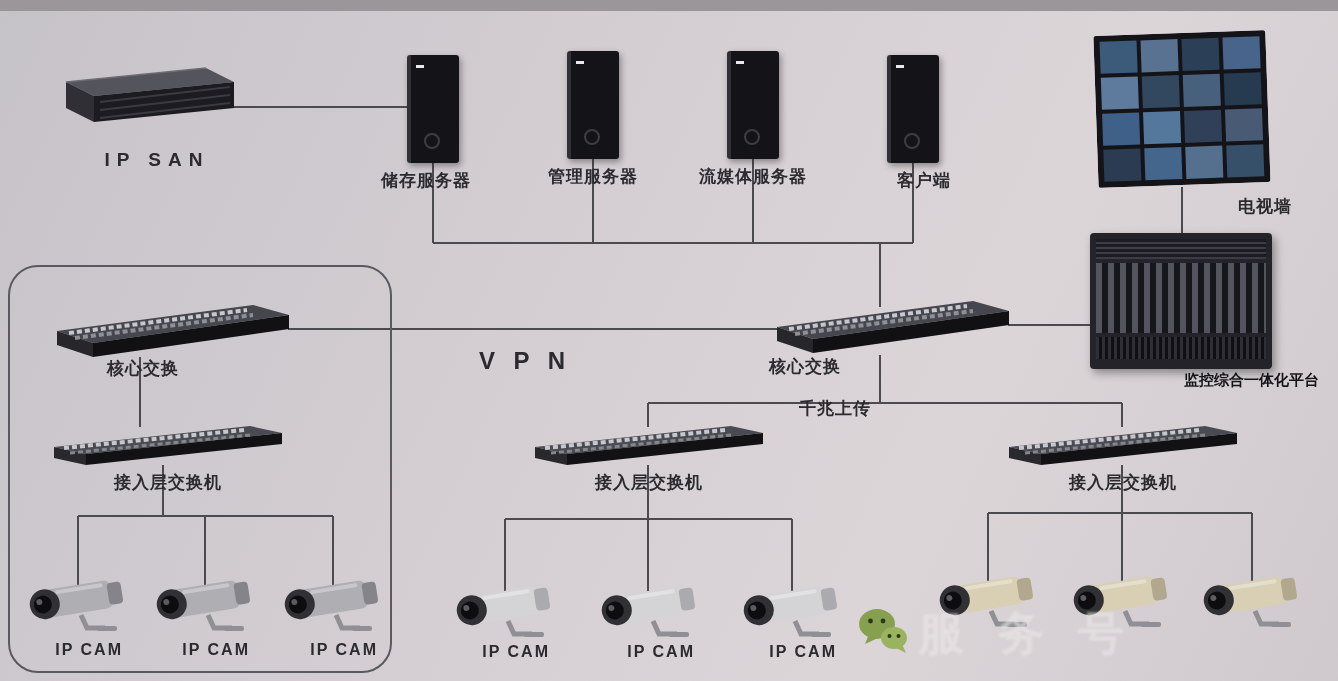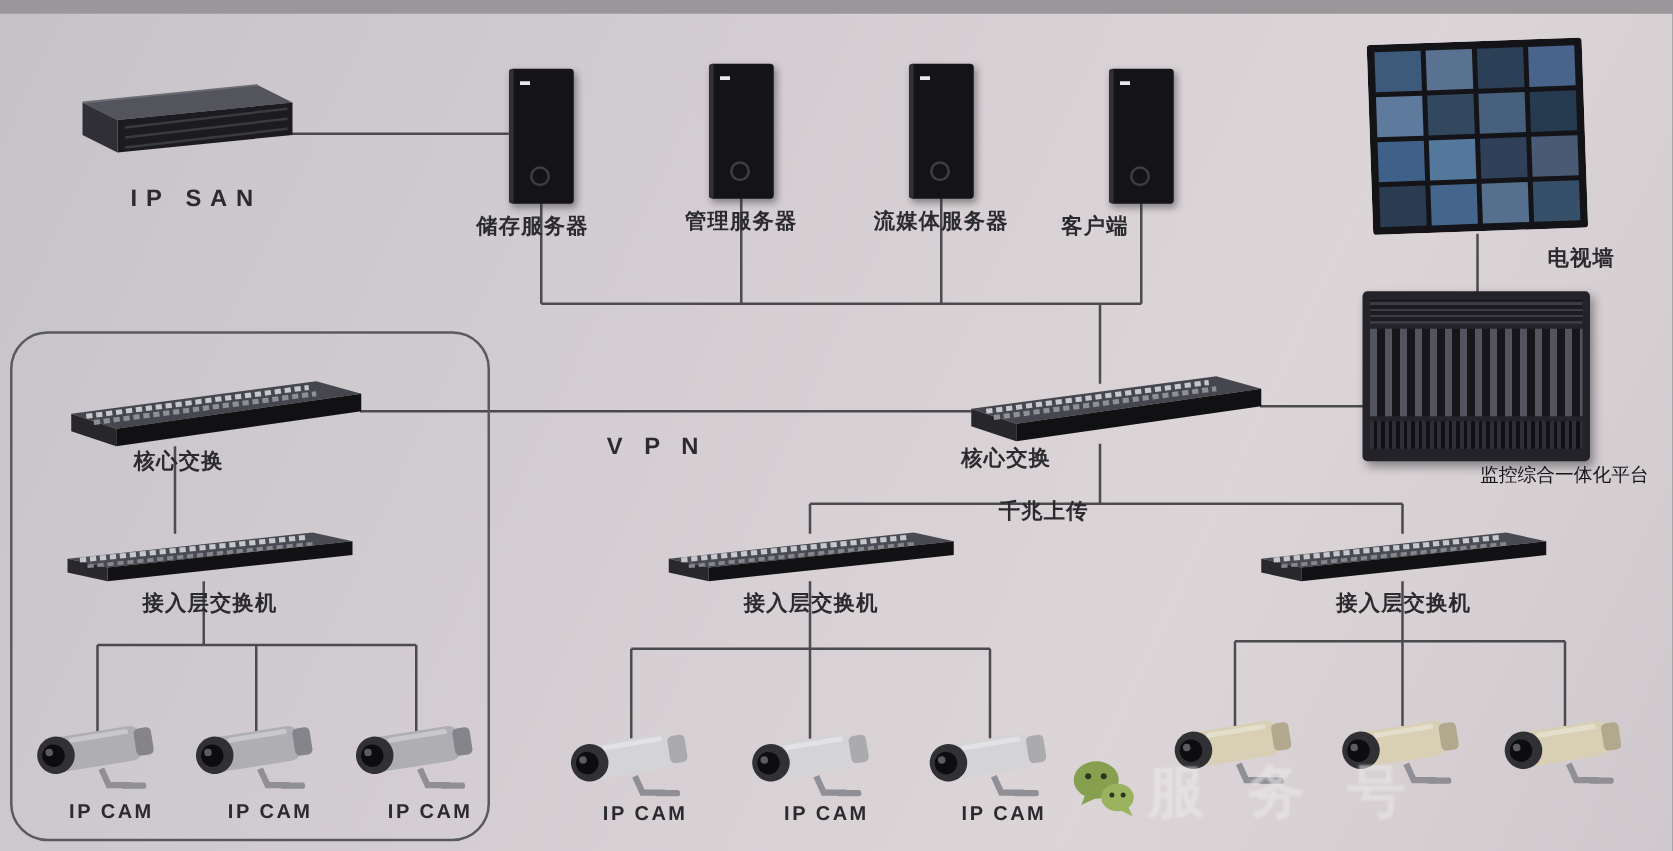--- a/index.html
+++ b/index.html
@@ -17,22 +17,22 @@
   .node-label {
     position: absolute;
     text-align: center;
     font-size: 17px;
     font-weight: 600;
     color: #2b2b2f;
     letter-spacing: 1px;
     white-space: nowrap;
   }
   .label-wide { font-size: 19px; letter-spacing: 7px; }
-  .label-vpn { font-size: 19px; letter-spacing: 6px; }
-  .label-platform { font-size: 15px; font-weight: 400; color: #141418; letter-spacing: 0; }
+  .label-vpn { font-size: 24px; letter-spacing: 6px; }
+  .label-platform { font-size: 15px; font-weight: 700; color: #141418; letter-spacing: 0; }
   .cam-label { font-size: 16px; letter-spacing: 2px; text-align: right; }
 
   .boundary {
     position: absolute;
     border: 2px solid #595961;
     border-radius: 30px;
     background: transparent;
   }
 
   
@@ -143,21 +143,21 @@
     <div class="logo"></div>
     <div class="vent"></div>
   </div>
   <div class="node-label" style="left:683px; top:154px; width:140px;">流媒体服务器</div>
 
   <div class="tower" style="left:887px; top:44px;">
     <div class="body"></div>
     <div class="logo"></div>
     <div class="vent"></div>
   </div>
-  <div class="node-label" style="left:806px; top:158px; width:140px;">客户端</div>
+  <div class="node-label" style="left:854px; top:158px; width:140px;">客户端</div>
 
   <div class="abs" style="left:1096px; top:22px; transform:rotate(-2deg);">
     <svg width="172" height="152" viewBox="0 0 172 152">
       <rect x="0" y="0" width="172" height="152" rx="3" fill="#141418"></rect>
       <rect x="6" y="6" width="37" height="32" fill="#3c5a7a"></rect>
       <rect x="47" y="6" width="37" height="32" fill="#5a7292"></rect>
       <rect x="88" y="6" width="37" height="32" fill="#2b4056"></rect>
       <rect x="129" y="6" width="37" height="32" fill="#48648a"></rect>
       <rect x="6" y="42" width="37" height="32" fill="#5e7a9c"></rect>
       <rect x="47" y="42" width="37" height="32" fill="#31485e"></rect>

